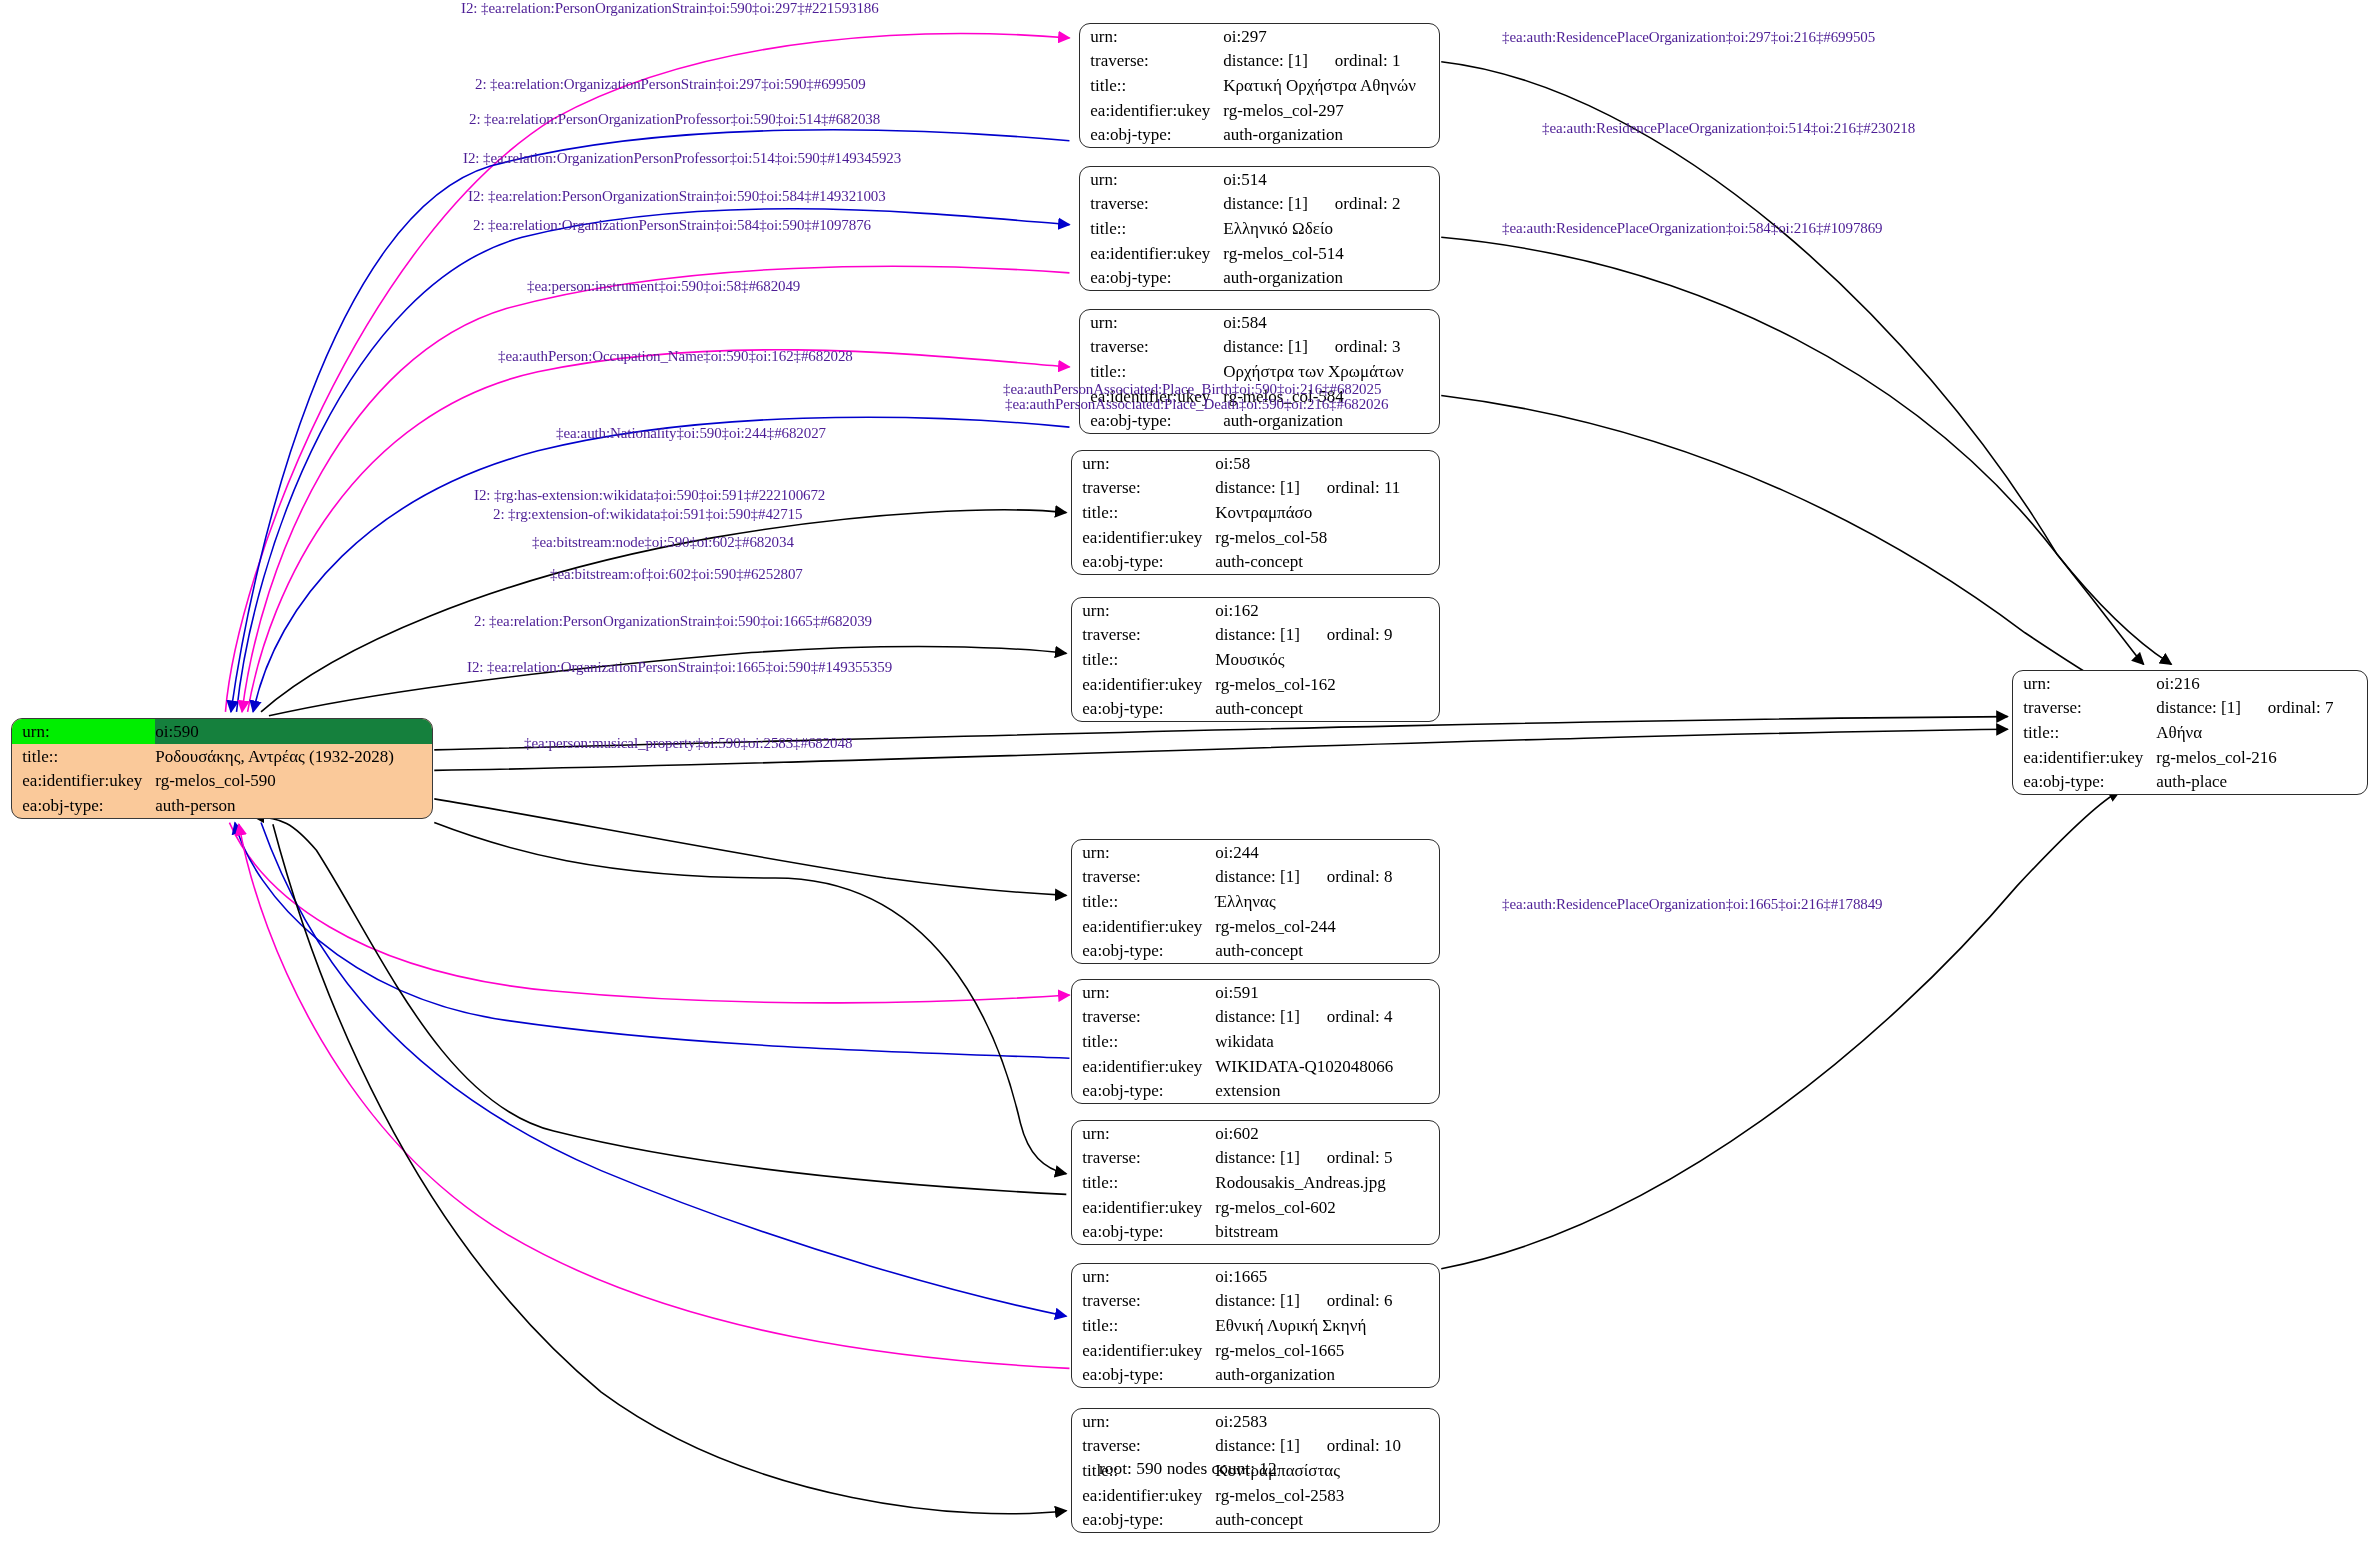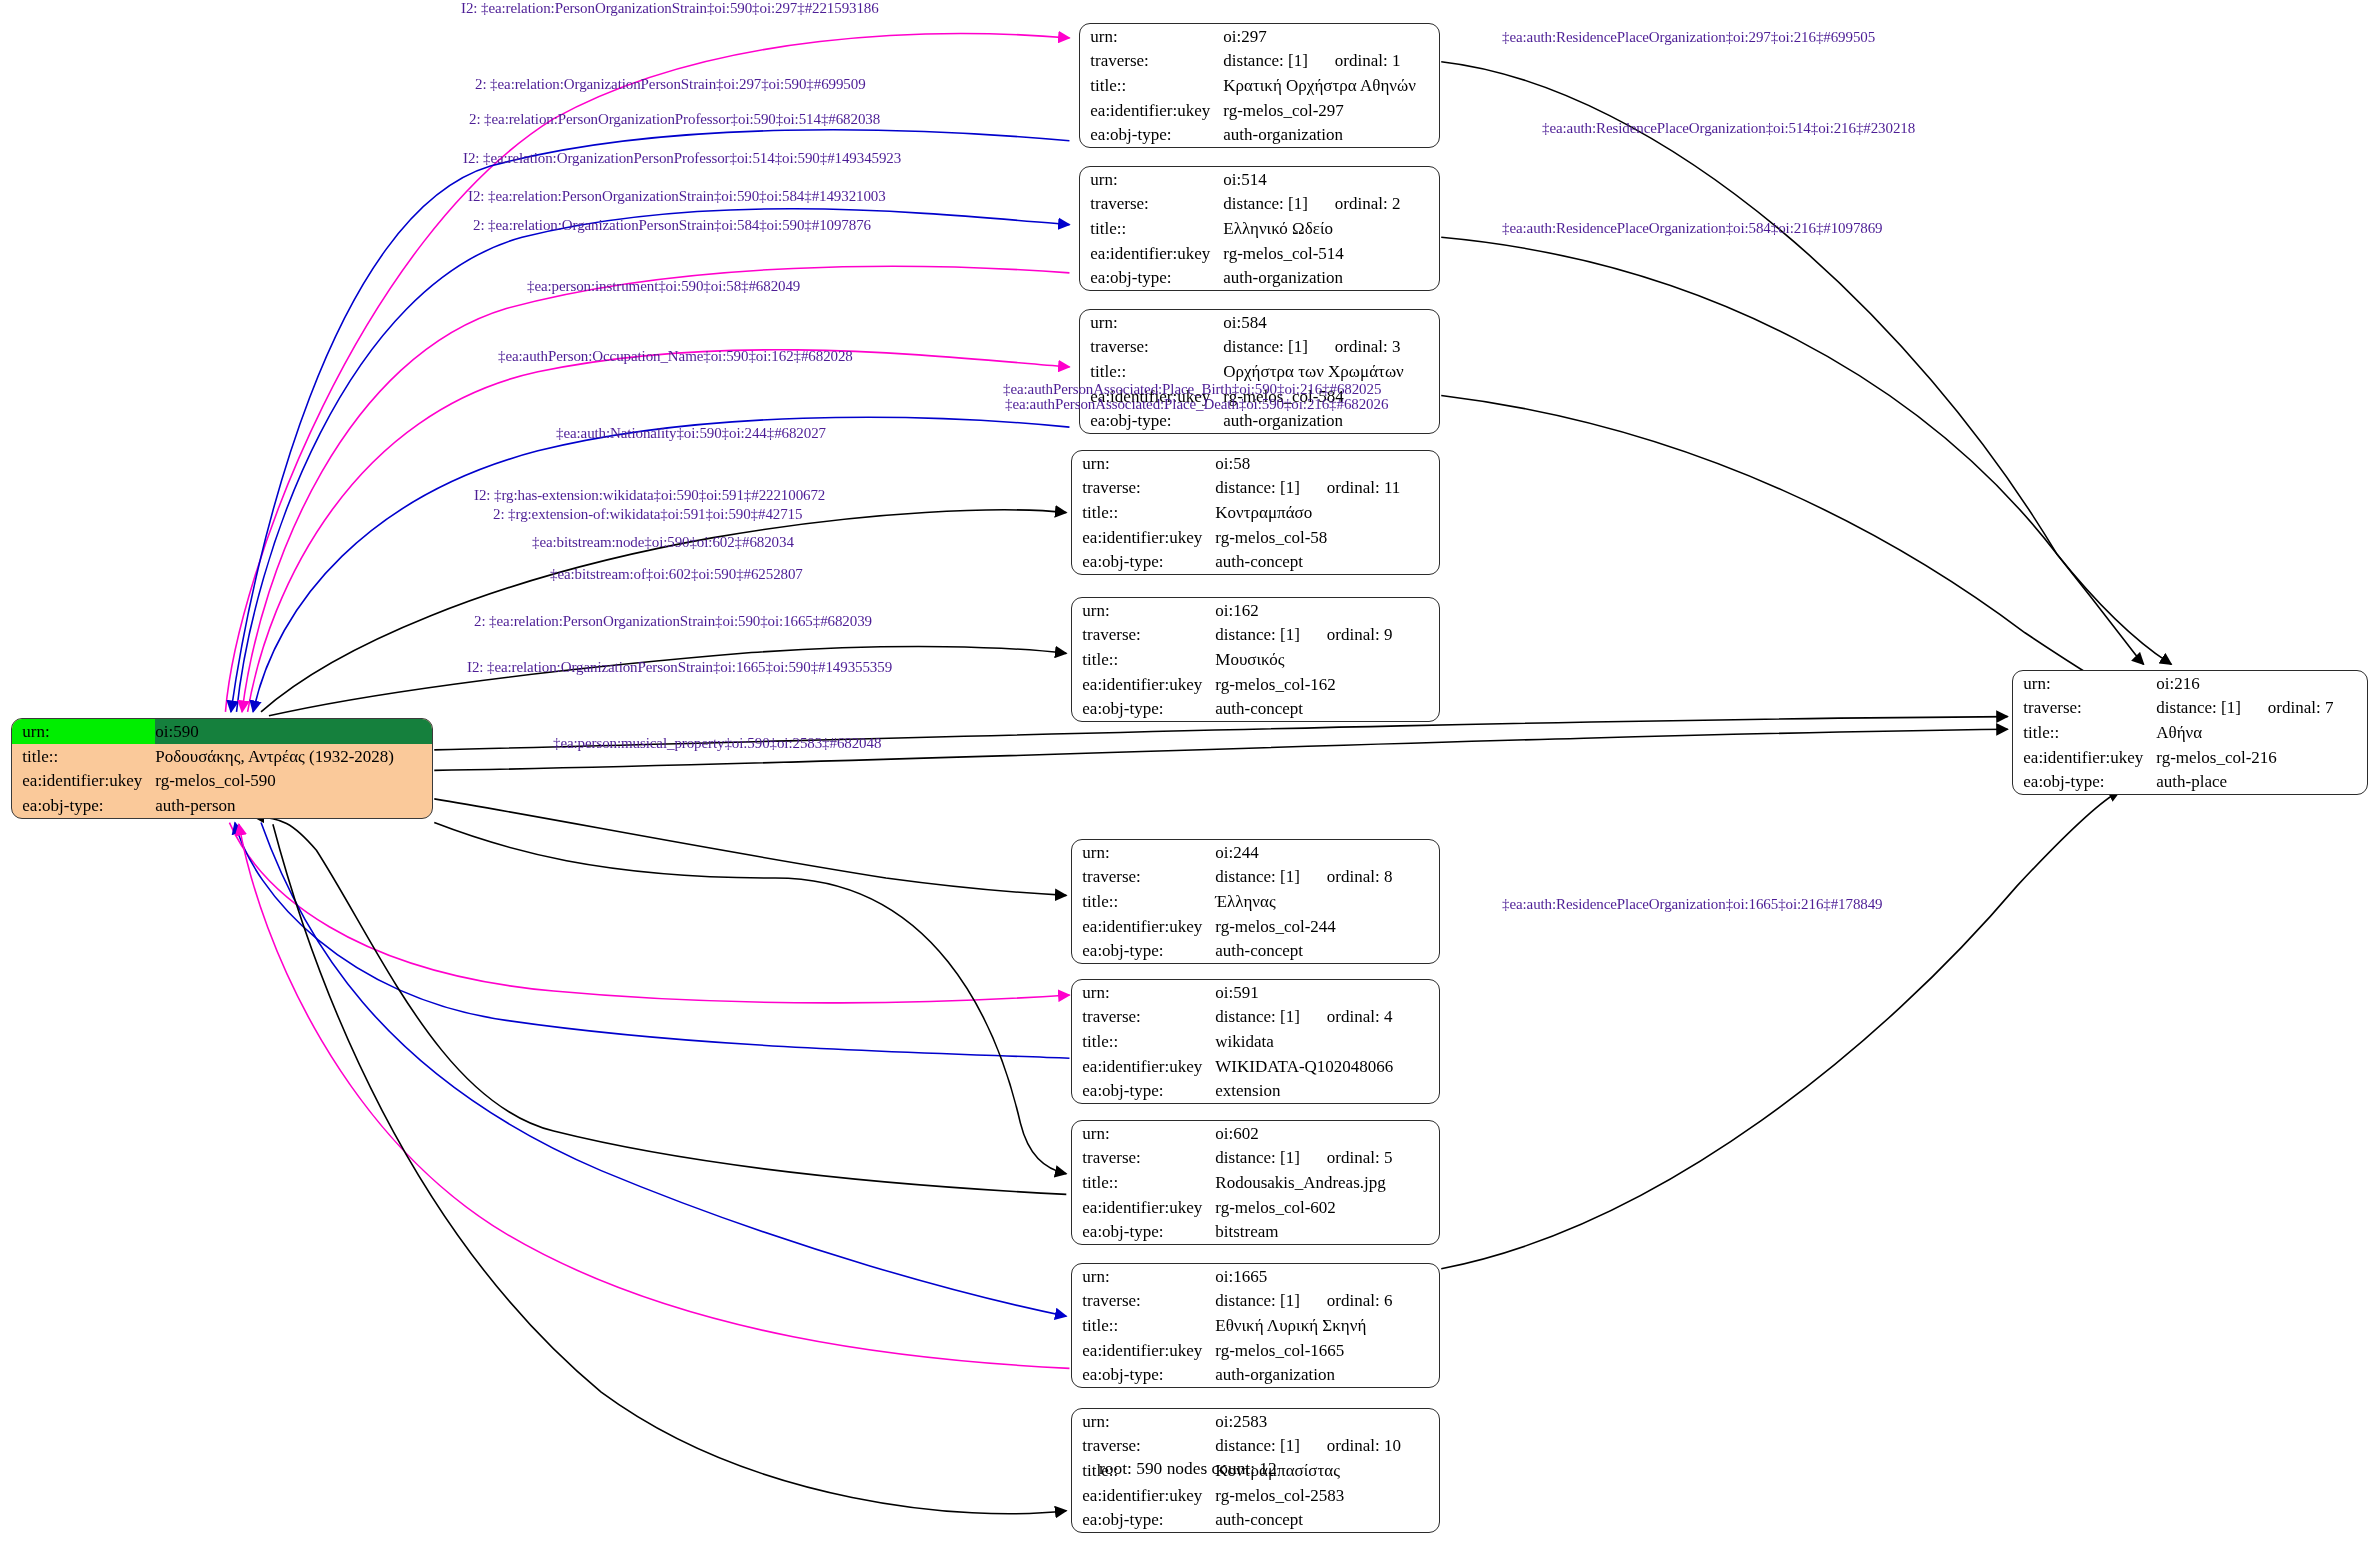--- a/index.html
+++ b/index.html
@@ -379,20 +379,20 @@
     <div class="elabel" style="left: 498px; top: 348px;">‡ea:authPerson:Occupation_Name‡oi:590‡oi:162‡#682028</div>
     <div class="elabel" style="left: 1003px; top: 381px;">‡ea:authPersonAssociated:Place_Birth‡oi:590‡oi:216‡#682025</div>
     <div class="elabel" style="left: 1005px; top: 396px;">‡ea:authPersonAssociated:Place_Death‡oi:590‡oi:216‡#682026</div>
     <div class="elabel" style="left: 556px; top: 425px;">‡ea:auth:Nationality‡oi:590‡oi:244‡#682027</div>
     <div class="elabel" style="left: 474px; top: 487px;">I2: ‡rg:has-extension:wikidata‡oi:590‡oi:591‡#222100672</div>
     <div class="elabel" style="left: 493px; top: 506px;">2: ‡rg:extension-of:wikidata‡oi:591‡oi:590‡#42715</div>
     <div class="elabel" style="left: 532px; top: 534px;">‡ea:bitstream:node‡oi:590‡oi:602‡#682034</div>
     <div class="elabel" style="left: 550px; top: 566px;">‡ea:bitstream:of‡oi:602‡oi:590‡#6252807</div>
     <div class="elabel" style="left: 474px; top: 613px;">2: ‡ea:relation:PersonOrganizationStrain‡oi:590‡oi:1665‡#682039</div>
     <div class="elabel" style="left: 467px; top: 659px;">I2: ‡ea:relation:OrganizationPersonStrain‡oi:1665‡oi:590‡#149355359</div>
-    <div class="elabel" style="left: 553px; top: 735px;">‡ea:person:musical_property‡oi:590‡oi:2583‡#682048</div>
+    <div class="elabel" style="left: 524px; top: 735px;">‡ea:person:musical_property‡oi:590‡oi:2583‡#682048</div>
     <div class="elabel" style="left: 1502px; top: 29px;">‡ea:auth:ResidencePlaceOrganization‡oi:297‡oi:216‡#699505</div>
     <div class="elabel" style="left: 1502px; top: 120px; margin-left: 40px;">‡ea:auth:ResidencePlaceOrganization‡oi:514‡oi:216‡#230218</div>
     <div class="elabel" style="left: 1502px; top: 220px;">‡ea:auth:ResidencePlaceOrganization‡oi:584‡oi:216‡#1097869</div>
     <div class="elabel" style="left: 1502px; top: 896px;">‡ea:auth:ResidencePlaceOrganization‡oi:1665‡oi:216‡#178849</div>
     <div class="caption" style="left: 1099px; top: 1458px;">root: 590 nodes count: 12</div>
   </div>
 
 
 </body></html>

